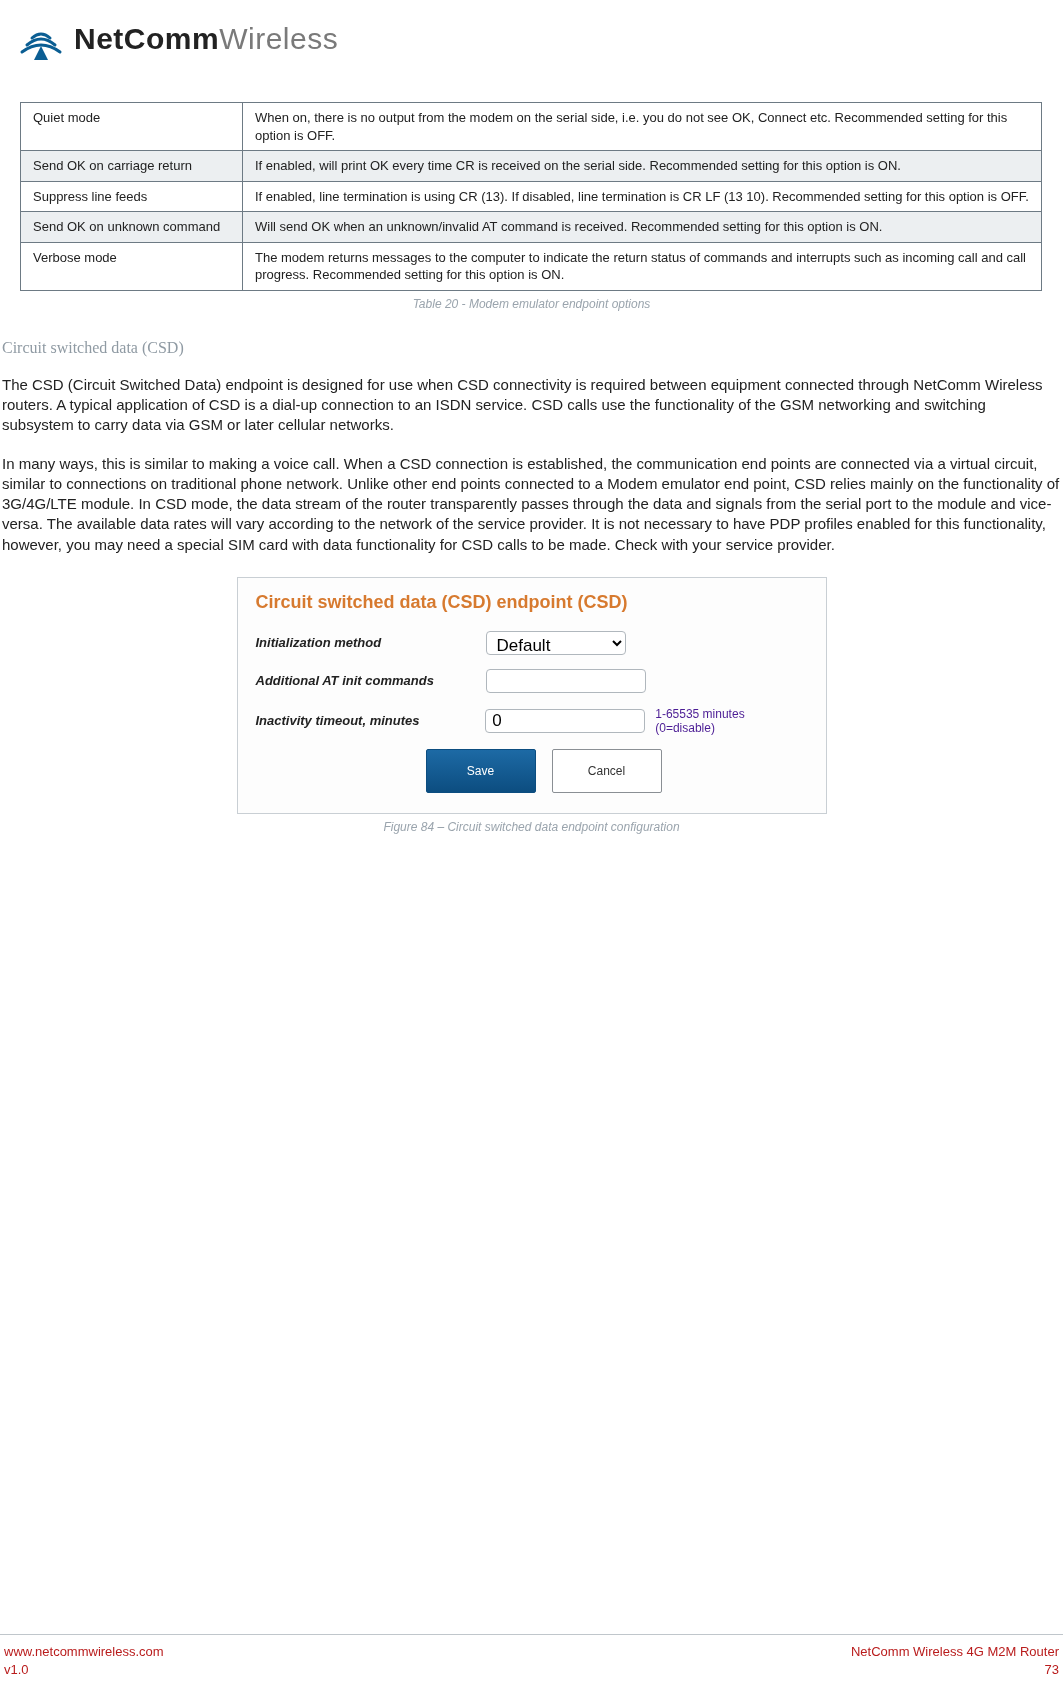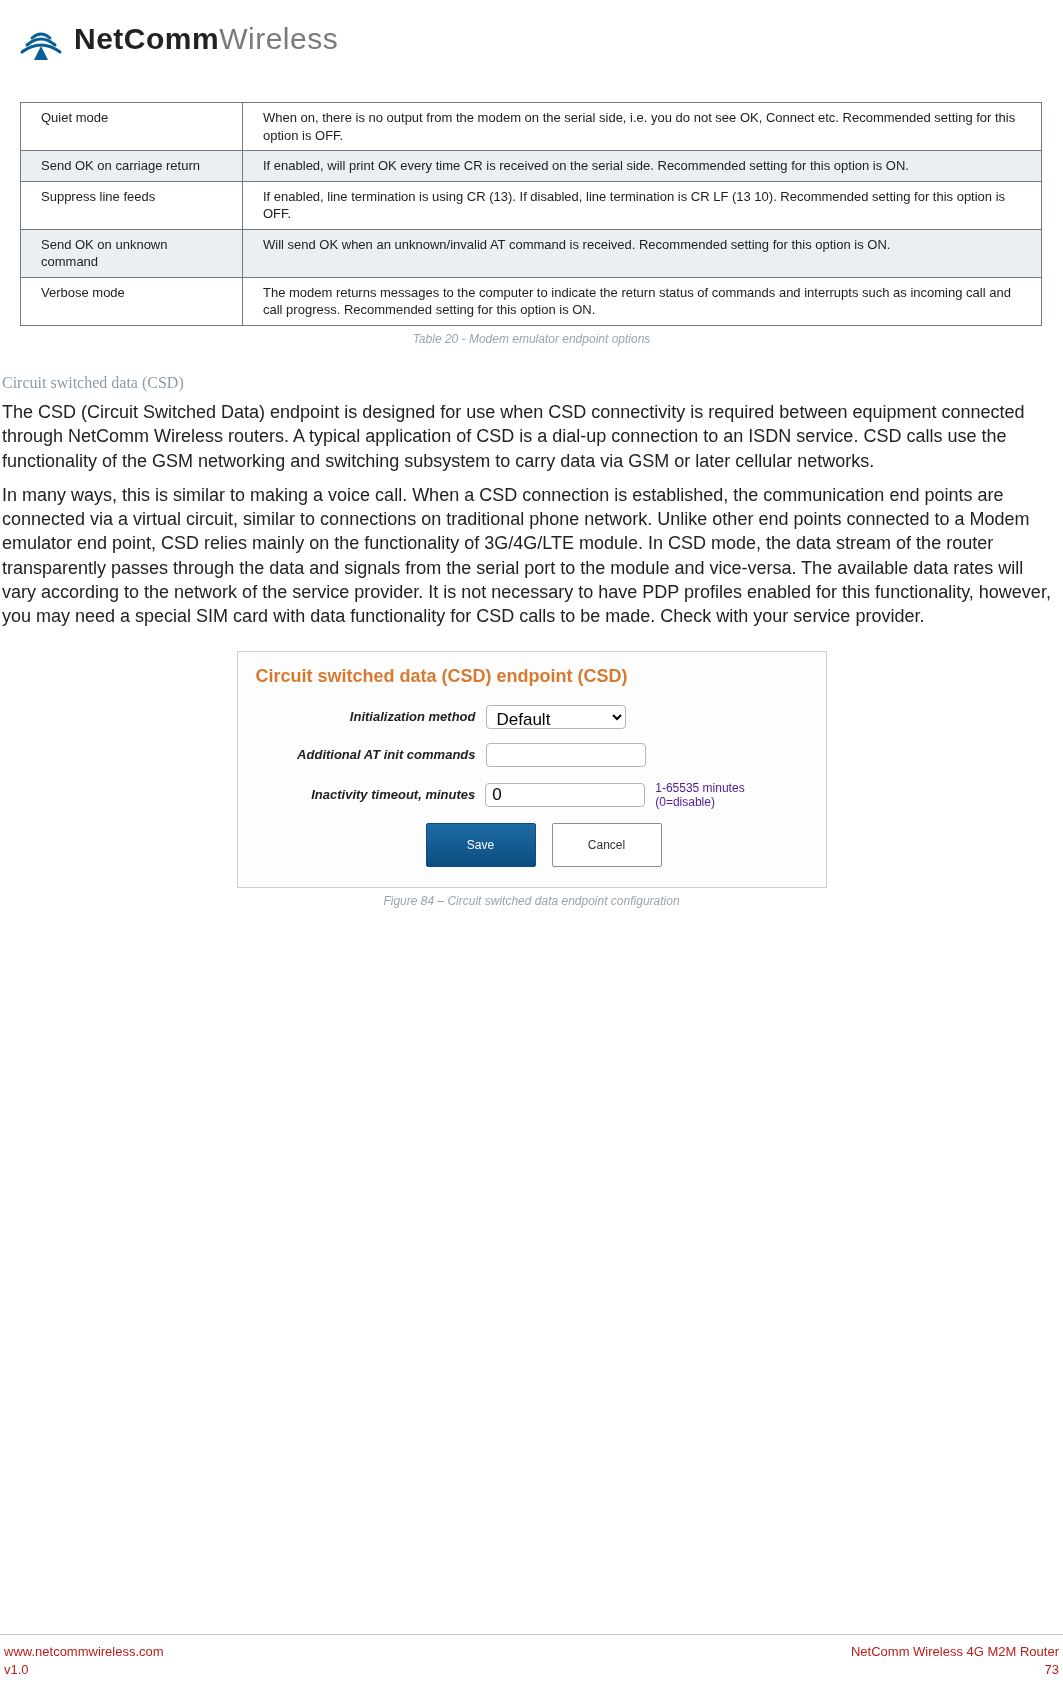--- a/index.html
+++ b/index.html
@@ -32,21 +32,21 @@
     color: #222;
   }
   .opts-table {
     width: 1022px;
     margin: 0 0 0 20px;
     border-collapse: collapse;
     font-size: 13px;
   }
   .opts-table td {
     border: 1px solid #6d7a84;
-    padding: 6px 20px;
+    padding: 6px 12px;
     vertical-align: top;
     line-height: 1.35;
     color: #222;
   }
   .opts-table td.label { width: 222px; }
   .opts-table tr.shade td { background: #eceff1; }
   .table-cap {
     text-align: center;
     font-style: italic;
     font-size: 12px;
@@ -54,24 +54,24 @@
     margin: 6px 0 28px 0;
   }
   .sec-heading {
     font-size: 16px;
     color: #8f9aa3;
     margin: 0 0 4px 2px;
     font-weight: 400;
     font-family: Liberation Serif, serif;
   }
   .body-p {
-    font-size: 18px;
+    font-size: 15px;
     line-height: 1.35;
     color: #222;
-    margin: 8px 2px 10px 2px;
+    margin: 18px 2px 10px 2px;
   }
   .fig-wrap {
     display: flex;
     justify-content: center;
     margin-top: 22px;
   }
   .fig-box {
     width: 590px;
     border: 1px solid #c9cfd4;
     background: #fdfdfd;
@@ -85,21 +85,21 @@
     font-family: Verdana, Arial, sans-serif;
   }
   .form-row {
     display: flex;
     align-items: center;
     margin-bottom: 14px;
     gap: 10px;
   }
   .form-label {
     width: 220px;
-    text-align: right;
+    text-align: left;
     font-size: 13px;
     font-weight: 700;
     font-style: italic;
     color: #222;
   }
   .form-select, .form-input {
     font-size: 17px;
     border: 1px solid #b0b7bd;
     border-radius: 4px;
     padding: 3px 6px;

